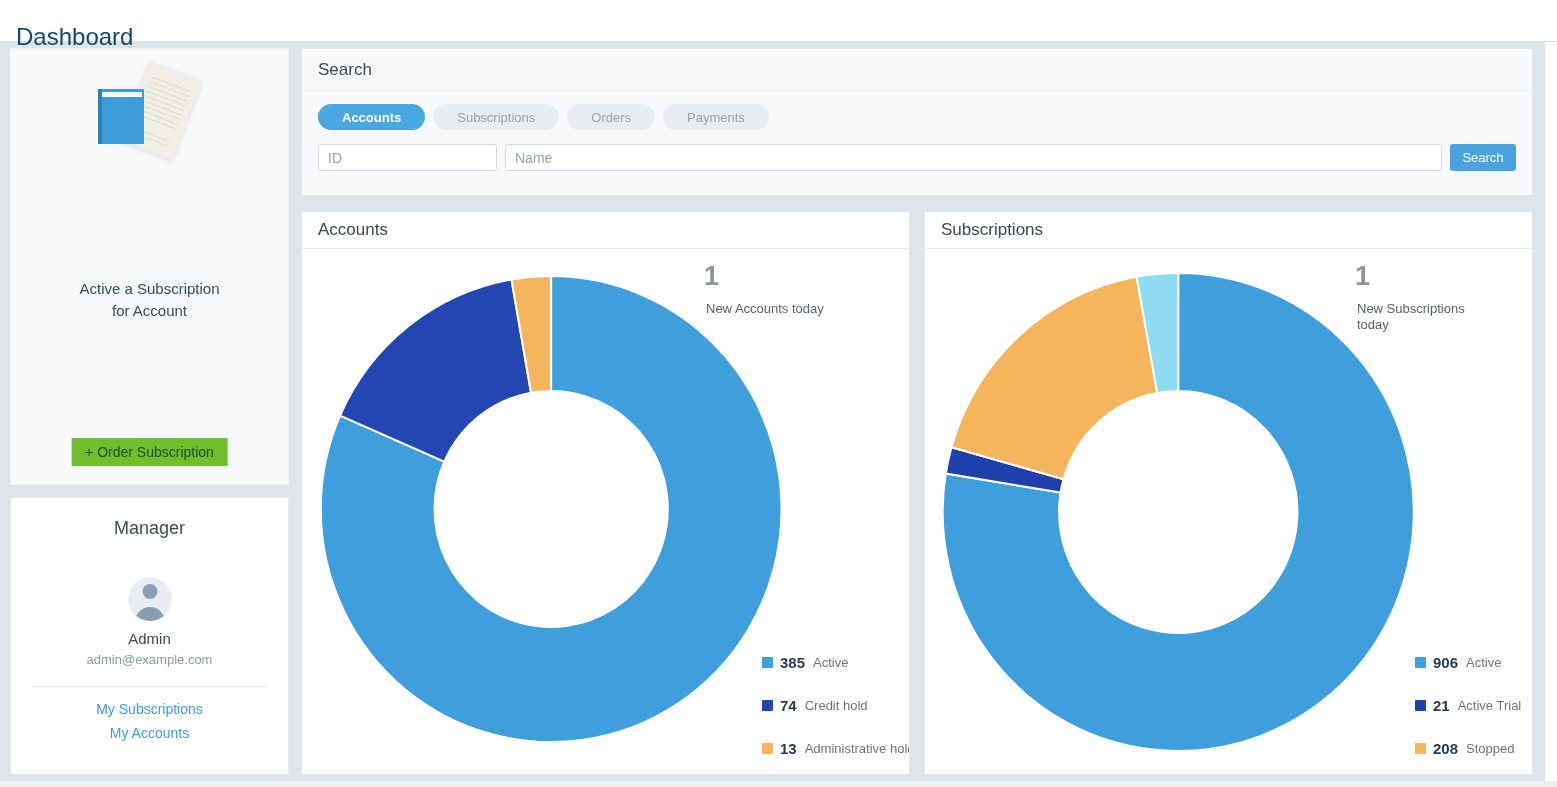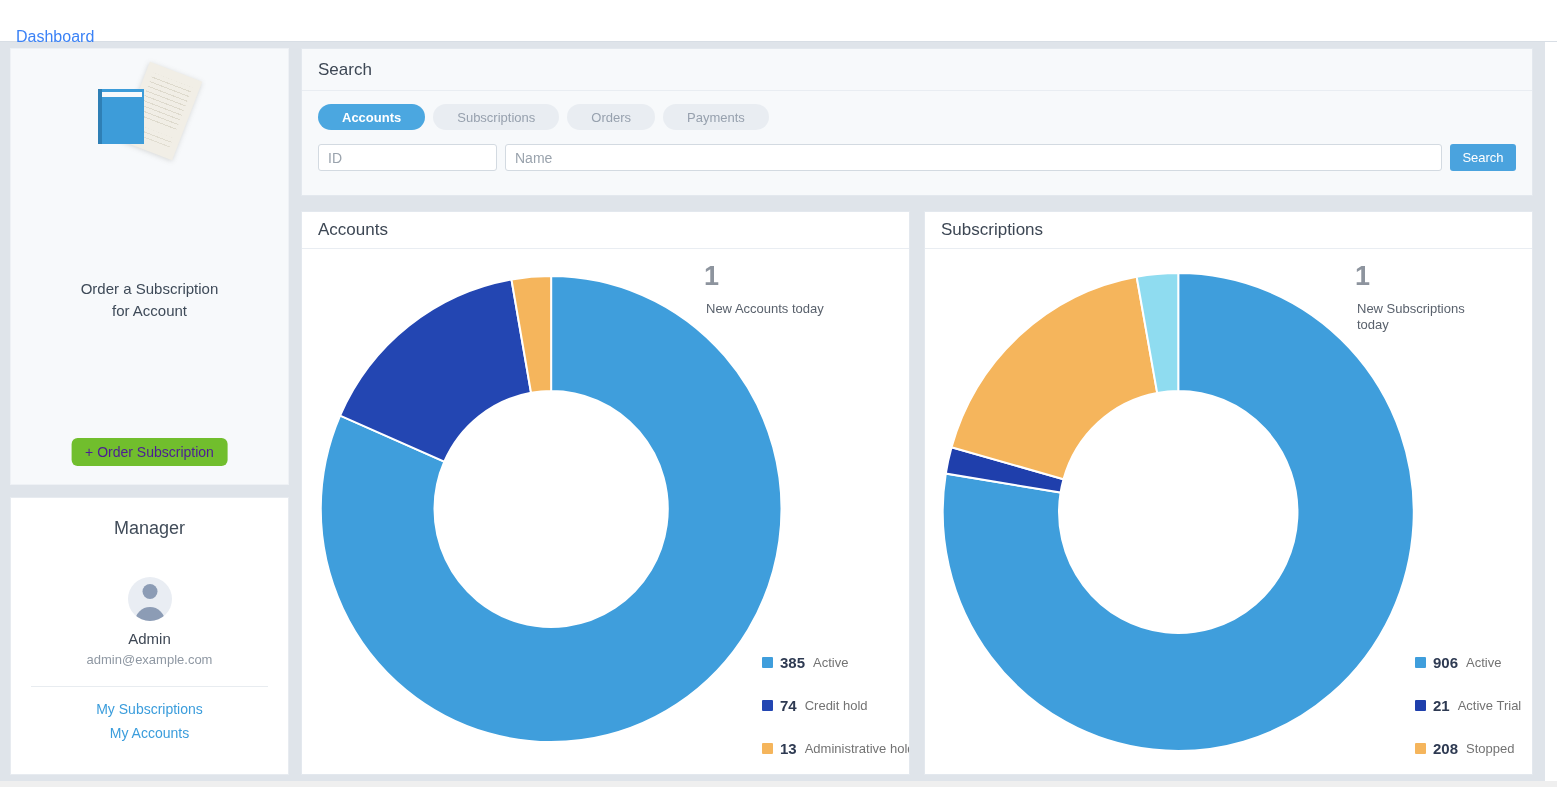--- a/index.html
+++ b/index.html
@@ -9,21 +9,21 @@
     font-family: "Liberation Sans", sans-serif;
     width: 1557px; height: 787px; overflow: hidden;
     color: #3d4754;
   }
 
   
   .top-bar {
     height: 42px; background: #ffffff; border-bottom: 1px solid #d8dee5;
     display: flex; align-items: center; padding-left: 16px;
   }
-  .page-title { font-size: 16px; font-weight: 400; color: #3b82f6; margin-top: 32px; }
+  .page-title { font-size: 24px; font-weight: 400; color: #0c4a6e; margin-top: 32px; }
 
   
   .content {
     background: #dfe4ea;
     display: flex; gap: 12px; align-items: flex-start;
     padding: 6px 12px 6px 10px;
     margin-right: 12px;
     height: 739px;
   }
 
@@ -55,21 +55,21 @@
   }
   .book::before {
     content: ""; position: absolute; left: 0; right: 2px; top: 3px; height: 5px; background: #f7f9fb;
   }
   .order-text {
     position: absolute; top: 229px; left: 0; right: 0;
     font-size: 15px; color: #3e4a58; line-height: 1.45;
   }
   .order-btn {
     position: absolute; top: 389px; left: 50%; transform: translateX(-50%);
-    background: #71be2d; color: #4c1d95; border: none; border-radius: 6px;
+    background: #71be2d; color: #14532d; border: none; border-radius: 0;
     font-size: 14px; font-family: inherit; padding: 6px 14px; white-space: nowrap; cursor: pointer;
   }
 
   .card-manager {
     height: 278px; background: #ffffff; border: 1px solid #e7ebf0;
     text-align: center; position: relative;
   }
   .manager-title { font-size: 18px; color: #414c59; margin-top: 20px; }
   .avatar {
     width: 44px; height: 44px; border-radius: 50%; background: #e9edf3;
@@ -147,21 +147,21 @@
   <aside class="sidebar">
     <div class="card-top">
       <div class="illustration">
         <div class="paper">
           <div class="lines"></div>
             <div class="lines2"></div>
         </div>
         <div class="book"></div>
       </div>
       <div class="order-text">
-        <div>Order a Subscription</div>
+        <div>Active a Subscription</div>
         <div>for Account</div>
       </div>
       <button class="order-btn">+ Order Subscription</button>
     </div>
 
     <div class="card-manager">
       <div class="manager-title">Manager</div>
       <div class="avatar"></div>
       <div class="manager-name">Admin</div>
       <div class="manager-email">admin@example.com</div>

